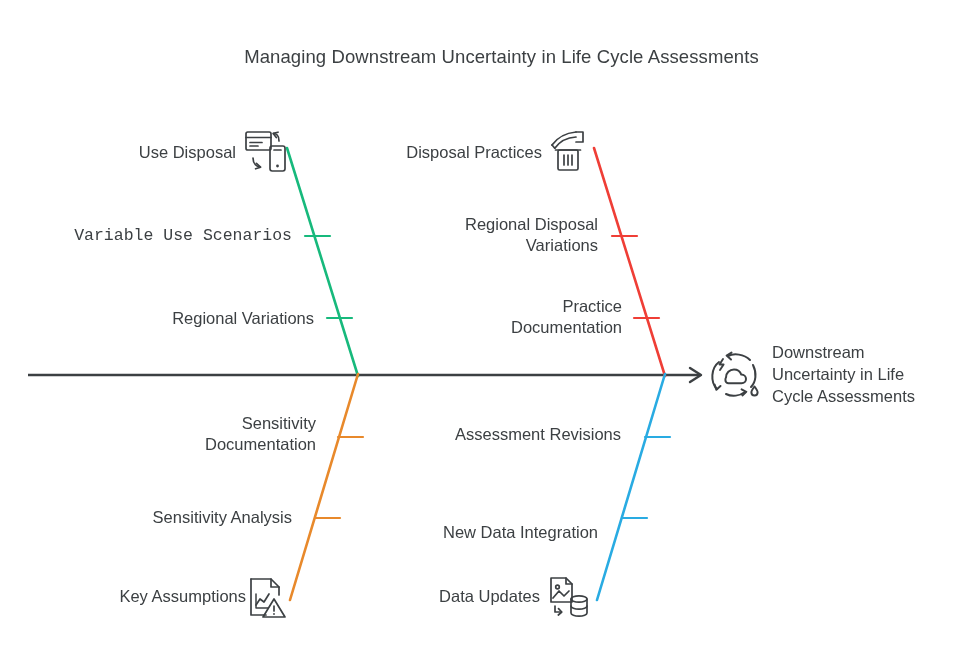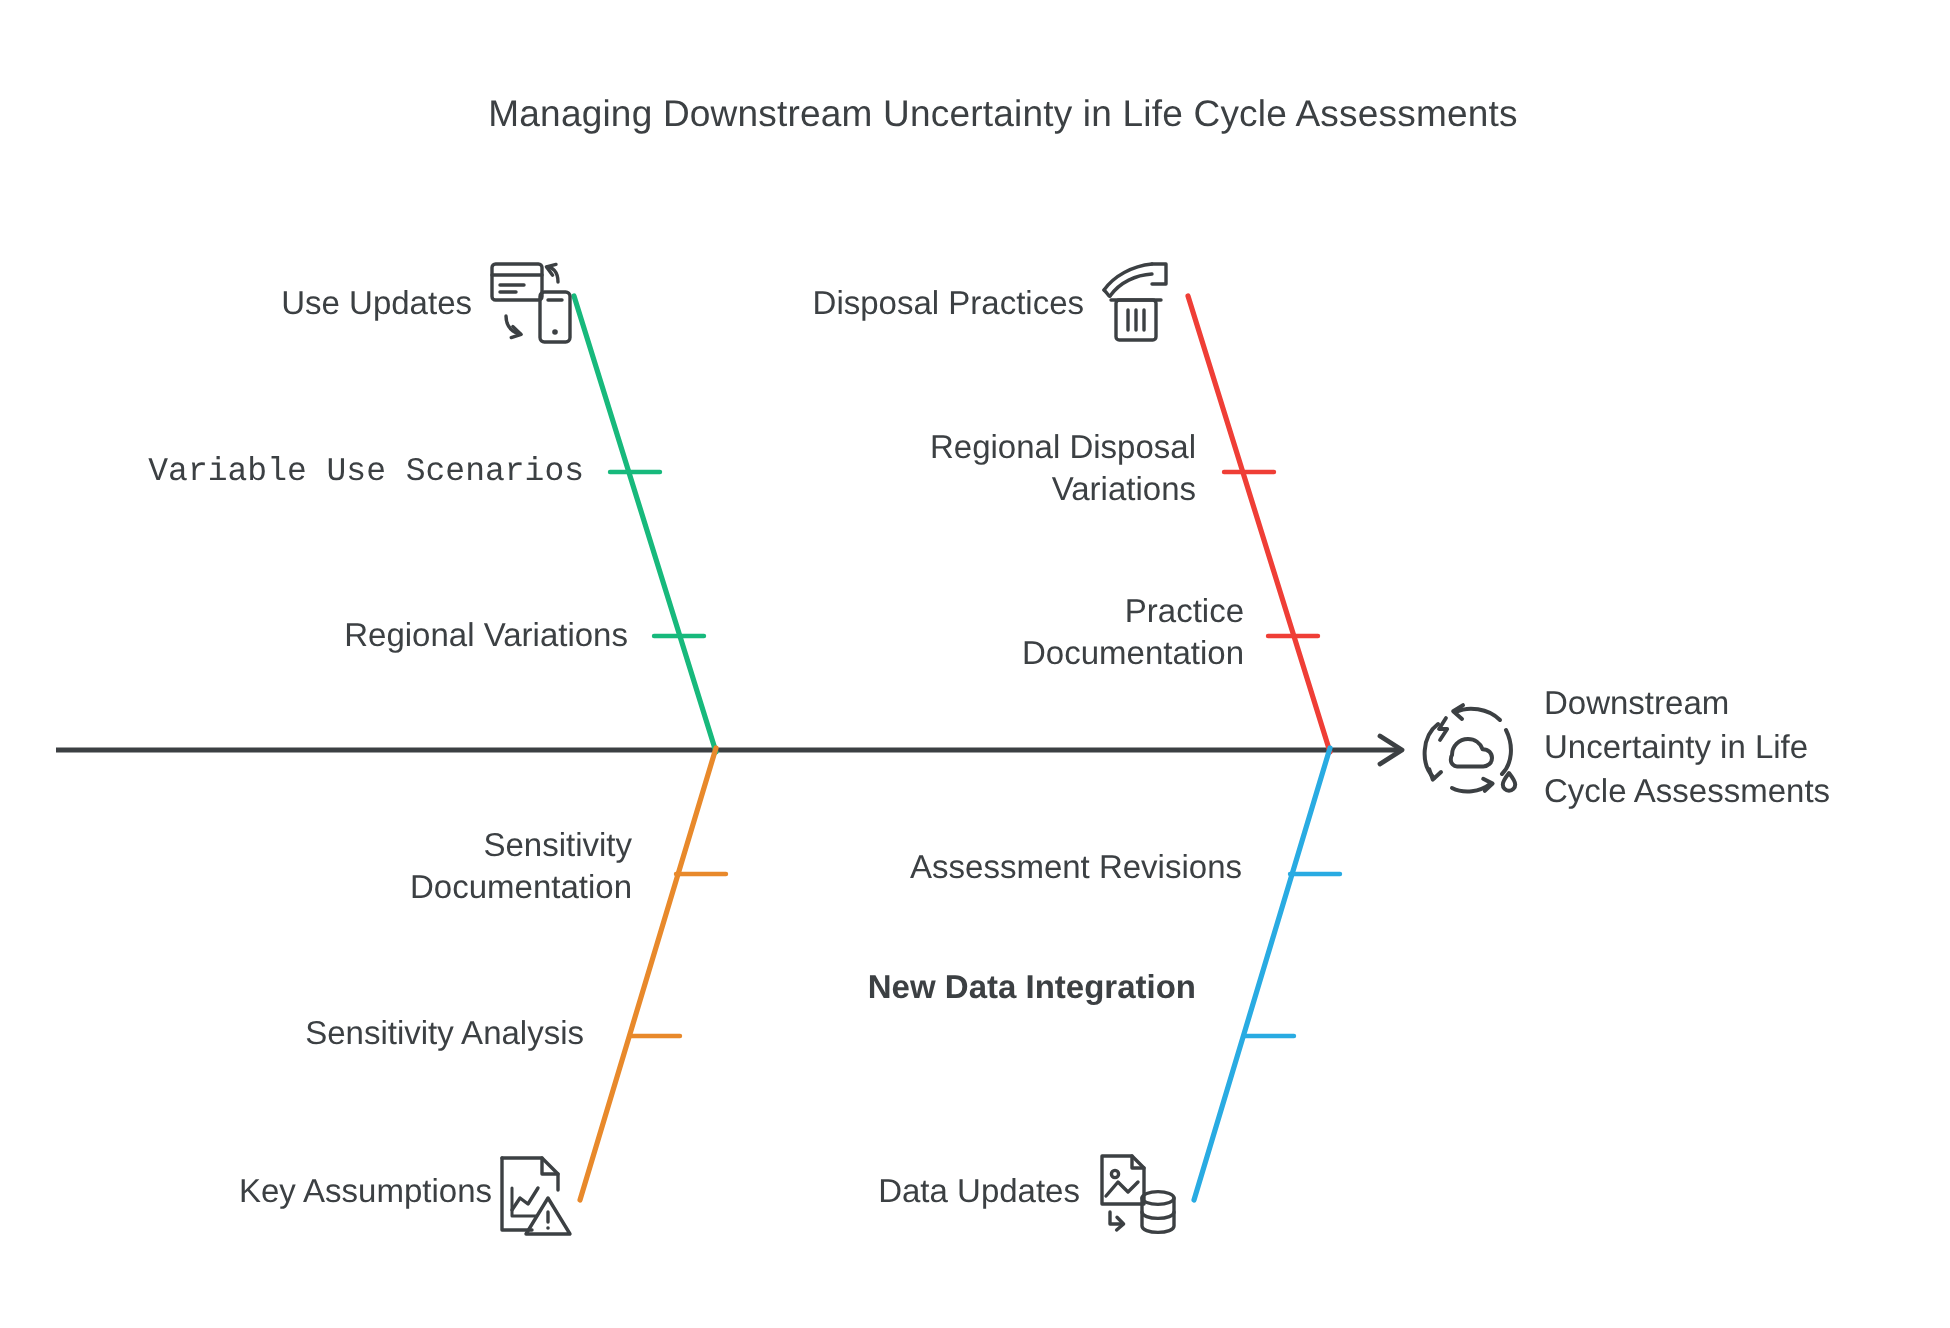--- a/index.html
+++ b/index.html
@@ -81,21 +81,21 @@
     <line x1="338" y1="437" x2="363" y2="437" stroke="#e8892b" stroke-width="2.2" stroke-linecap="round"></line>
   </g>
 
   <g>
     <line x1="665" y1="374" x2="597" y2="600" stroke="#29abe2" stroke-width="2.6" stroke-linecap="round"></line>
     <line x1="622" y1="518" x2="647" y2="518" stroke="#29abe2" stroke-width="2.2" stroke-linecap="round"></line>
     <line x1="645" y1="437" x2="670" y2="437" stroke="#29abe2" stroke-width="2.2" stroke-linecap="round"></line>
   </g>
 </svg>
 
-<div class="lbl right-al" style="left:40px; top:142px; width:196px;">Use Updates</div>
+<div class="lbl right-al" style="left:40px; top:142px; width:196px;">Use Disposal</div>
 
 <div class="icon-box" style="left:243px; top:128px; width:46px; height:48px;">
   <svg width="46" height="48" viewBox="0 0 46 48" fill="none" stroke="#3c4043" stroke-width="1.7" stroke-linecap="round" stroke-linejoin="round">
     <rect x="3" y="4" width="25" height="18" rx="1.8"></rect>
     <line x1="3" y1="9.5" x2="28" y2="9.5"></line>
     <line x1="7" y1="14.5" x2="19" y2="14.5"></line>
     <line x1="7" y1="18" x2="15" y2="18"></line>
     <rect x="27" y="18" width="15" height="25" rx="2.2"></rect>
     <line x1="31" y1="22" x2="38" y2="22"></line>
     <circle cx="34.5" cy="38" r="1.4" fill="#3c4043" stroke="none"></circle>
@@ -163,21 +163,21 @@
     <path d="M8 31 L8 37 L14 37"></path>
     <path d="M11.5 33.6 L14.8 37 L11.3 40"></path>
     <ellipse cx="32" cy="24" rx="8" ry="3.2"></ellipse>
     <path d="M24 24 L24 38 C24 39.8 27.6 41.2 32 41.2 C36.4 41.2 40 39.8 40 38 L40 24"></path>
     <path d="M24 31 C24 32.8 27.6 34.2 32 34.2 C36.4 34.2 40 32.8 40 31"></path>
   </svg>
 </div>
 
 <div class="lbl right-al" style="left:400px; top:424px; width:221px;">Assessment Revisions</div>
 
-<div class="lbl right-al" style="left:400px; top:484px; width:198px;font-weight:bold;">New Data Integration</div>
+<div class="lbl right-al" style="left:400px; top:522px; width:198px;">New Data Integration</div>
 
 <div class="icon-box" style="left:706px; top:346px; width:58px; height:58px;">
   <svg width="58" height="58" viewBox="0 0 58 58" fill="none" stroke="#3c4043" stroke-width="2" stroke-linecap="round" stroke-linejoin="round">
     <path d="M13 16 C5 22 4 36 11 43"></path>
     <path d="M22 10 C28 7 38 8 44 14"></path>
     <path d="M47 19 C51 27 50 36 45 41"></path>
     <path d="M25 13.5 L20.6 9.6 L25.5 6.6"></path>
     <path d="M14.5 40 L10.4 43.8 L8.6 38.6"></path>
     <path d="M20 48 C26 51 34 50 39 46"></path>
     <path d="M36.4 49.4 L40.3 45.8 L35.6 43.4"></path>

